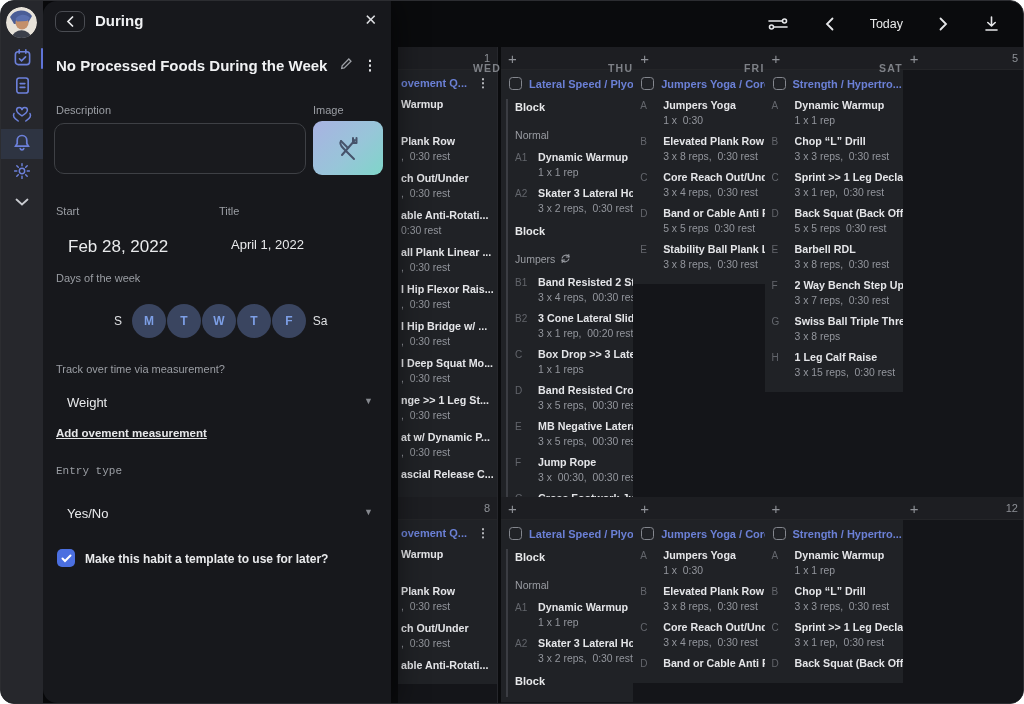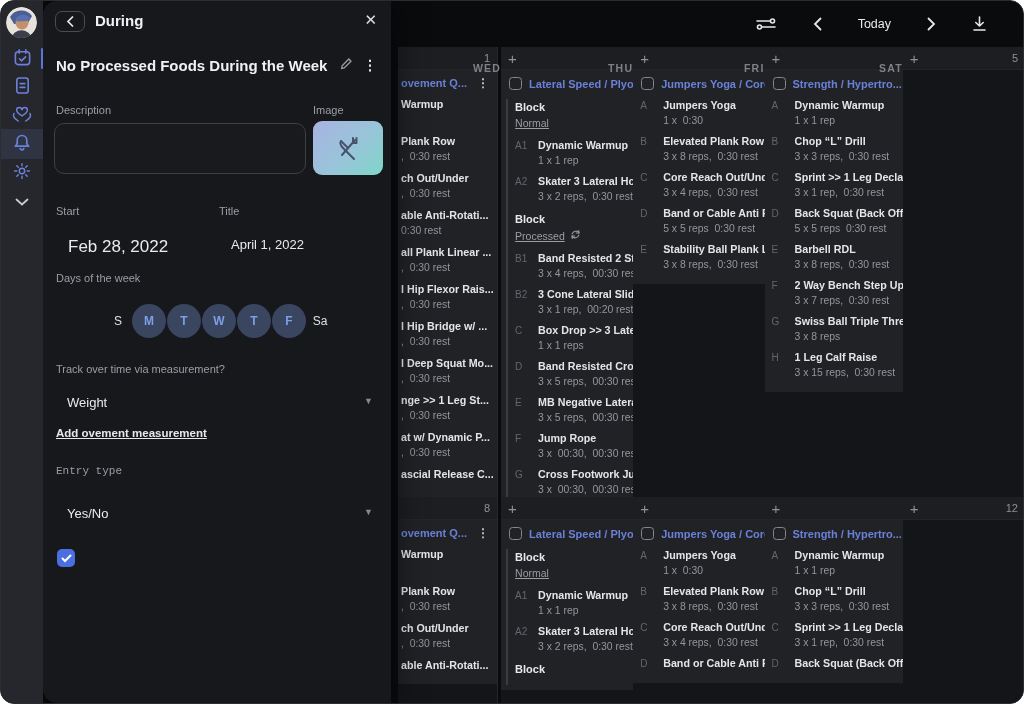--- a/index.html
+++ b/index.html
@@ -2,21 +2,21 @@
 <html><head>
 <meta charset="utf-8">
 <style>
   html,body{margin:0;padding:0;background:#ffffff;}
   *{box-sizing:border-box;}
   .window{position:relative;width:1024px;height:704px;margin:0 auto;border-radius:14px;overflow:hidden;
     background:#0a0b0d;border:1px solid #2c2d31;font-family:"Liberation Sans",sans-serif;}
 
   
   .topbar{position:absolute;top:0;left:390px;right:0;height:46px;display:flex;align-items:center;
-    justify-content:flex-end;gap:36px;padding-right:36px;color:#e6e7e9;}
+    justify-content:flex-end;gap:36px;padding-right:24px;color:#e6e7e9;}
   .tb-icon{display:flex;align-items:center;justify-content:center;cursor:pointer;}
   .today-btn{font-size:12.5px;color:#e8e9ea;}
 
   
   .calendar{position:absolute;top:46px;left:390px;right:0;bottom:0;display:flex;}
   .cal-col{flex:0 0 auto;display:flex;flex-direction:row;}
   .dow{height:38px;padding:15px 0 0 7px;font-size:10.5px;letter-spacing:1.2px;color:#7e8187;font-weight:700;}
   .col-cells{flex:1;display:flex;flex-direction:column;background:#141519;border-right:1px solid #26272c;min-height:0;}
   .cal-col:last-child .col-cells{border-right:none;}
   .cal-cell{display:flex;flex-direction:column;min-height:0;}
@@ -30,21 +30,21 @@
 
   .card{background:#202226;padding-bottom:5px;}
   .card-head{display:flex;align-items:center;gap:7px;padding:7px 5px 9px 8px;}
   .card-head.no-cb{padding-left:3px;}
   .cb{width:13px;height:13px;flex:0 0 auto;border:1.5px solid #84878e;border-radius:3.5px;cursor:pointer;}
   .card-title{flex:1;font-size:11px;font-weight:700;color:#6b80d6;white-space:nowrap;overflow:hidden;}
   .kebab{color:#caccd0;font-size:12px;font-weight:700;padding:0 3px;cursor:pointer;line-height:1;}
   .blocked{border-left:2px solid #3b3d43;margin-left:5px;}
   .block-hdr{padding:2px 4px 10px 7px;}
   .block-label{font-size:11px;font-weight:700;color:#e7e8ea;}
-  .block-type{font-size:10.5px;color:#9a9da3;margin-top:4px;display:flex;align-items:center;gap:5px;text-decoration:underline;}
+  .block-type{font-size:10.5px;color:#9a9da3;margin-top:16px;display:flex;align-items:flex-start;gap:5px;}
   .ex-row{display:flex;padding:0 2px 9px 7px;}
   .ex-tag{width:23px;flex:0 0 auto;font-size:10px;color:#63666c;padding-top:1px;}
   .ex-main{flex:1;min-width:0;}
   .ex-name{font-size:10.7px;font-weight:700;color:#e4e5e8;white-space:pre;overflow:hidden;}
   .ex-sets{font-size:10.4px;color:#93969d;margin-top:4px;white-space:pre;overflow:hidden;}
   .rm-entry{padding:0 2px 8px 3px;}
   .rm-sets{min-height:13px;}
 
   
   .sidebar{position:absolute;left:0;top:0;bottom:0;width:42px;background:#26272c;}
@@ -249,21 +249,21 @@
                   <div class="ex-row">
                     <span class="ex-tag">A2</span>
                     <div class="ex-main">
                       <div class="ex-name">Skater 3 Lateral Hops &gt;&gt; ...</div>
                       <div class="ex-sets">3 x 2 reps,  0:30 rest</div>
                     </div>
                   </div>
                   <div class="block-hdr">
                     <div class="block-label">Block</div>
                     <div class="block-type">
-                      <span>Processed</span>
+                      <span>Jumpers</span>
                       <span><svg width="11" height="11" viewBox="0 0 12 12" fill="none" stroke="#9a9da3" stroke-width="1.2" stroke-linecap="round">
                           <path d="M10 4.2A4.3 4.3 0 0 0 2.3 5.5"></path>
                           <path d="M2 7.8A4.3 4.3 0 0 0 9.7 6.5"></path>
                           <path d="M9.6 1.6v2.7H6.9"></path>
                           <path d="M2.4 10.4V7.7h2.7"></path>
                         </svg></span>
                     </div>
                   </div>
                   <div class="ex-row">
                     <span class="ex-tag">B1</span>
@@ -651,20 +651,21 @@
 
     <div class="abs flabel entry-label">Entry type</div>
     <div class="abs entry-value">Yes/No</div>
     <div class="abs dd-chev2">▼</div>
 
     <div class="abs tpl-check">
       <svg width="11" height="9" viewBox="0 0 11 9" fill="none" stroke="#ffffff" stroke-width="2" stroke-linecap="round">
           <path d="M1.5 4.5 4 7 9.5 1.5"></path>
         </svg>
     </div>
+    <div class="abs tpl-label">Make this habit a template to use for later?</div>
   </div>
 
   <div class="sidebar">
     <div class="avatar">
       <svg width="31" height="31" viewBox="0 0 31 31">
         <circle cx="15.5" cy="15.5" r="15.5" fill="#e8e3da"></circle>
         <path d="M4 10 A13 13 0 0 1 26 9 L22 16 L8 17 Z" fill="#4a5d96"></path>
         <circle cx="16" cy="16" r="6.5" fill="#c4906b"></circle>
         <path d="M9.5 12 A9 9 0 0 1 24 11 L21 14 L11 14.5 Z" fill="#5a6fae"></path>
         <path d="M5 31 A11 11 0 0 1 26 31 Z" fill="#3b3f4a"></path>

